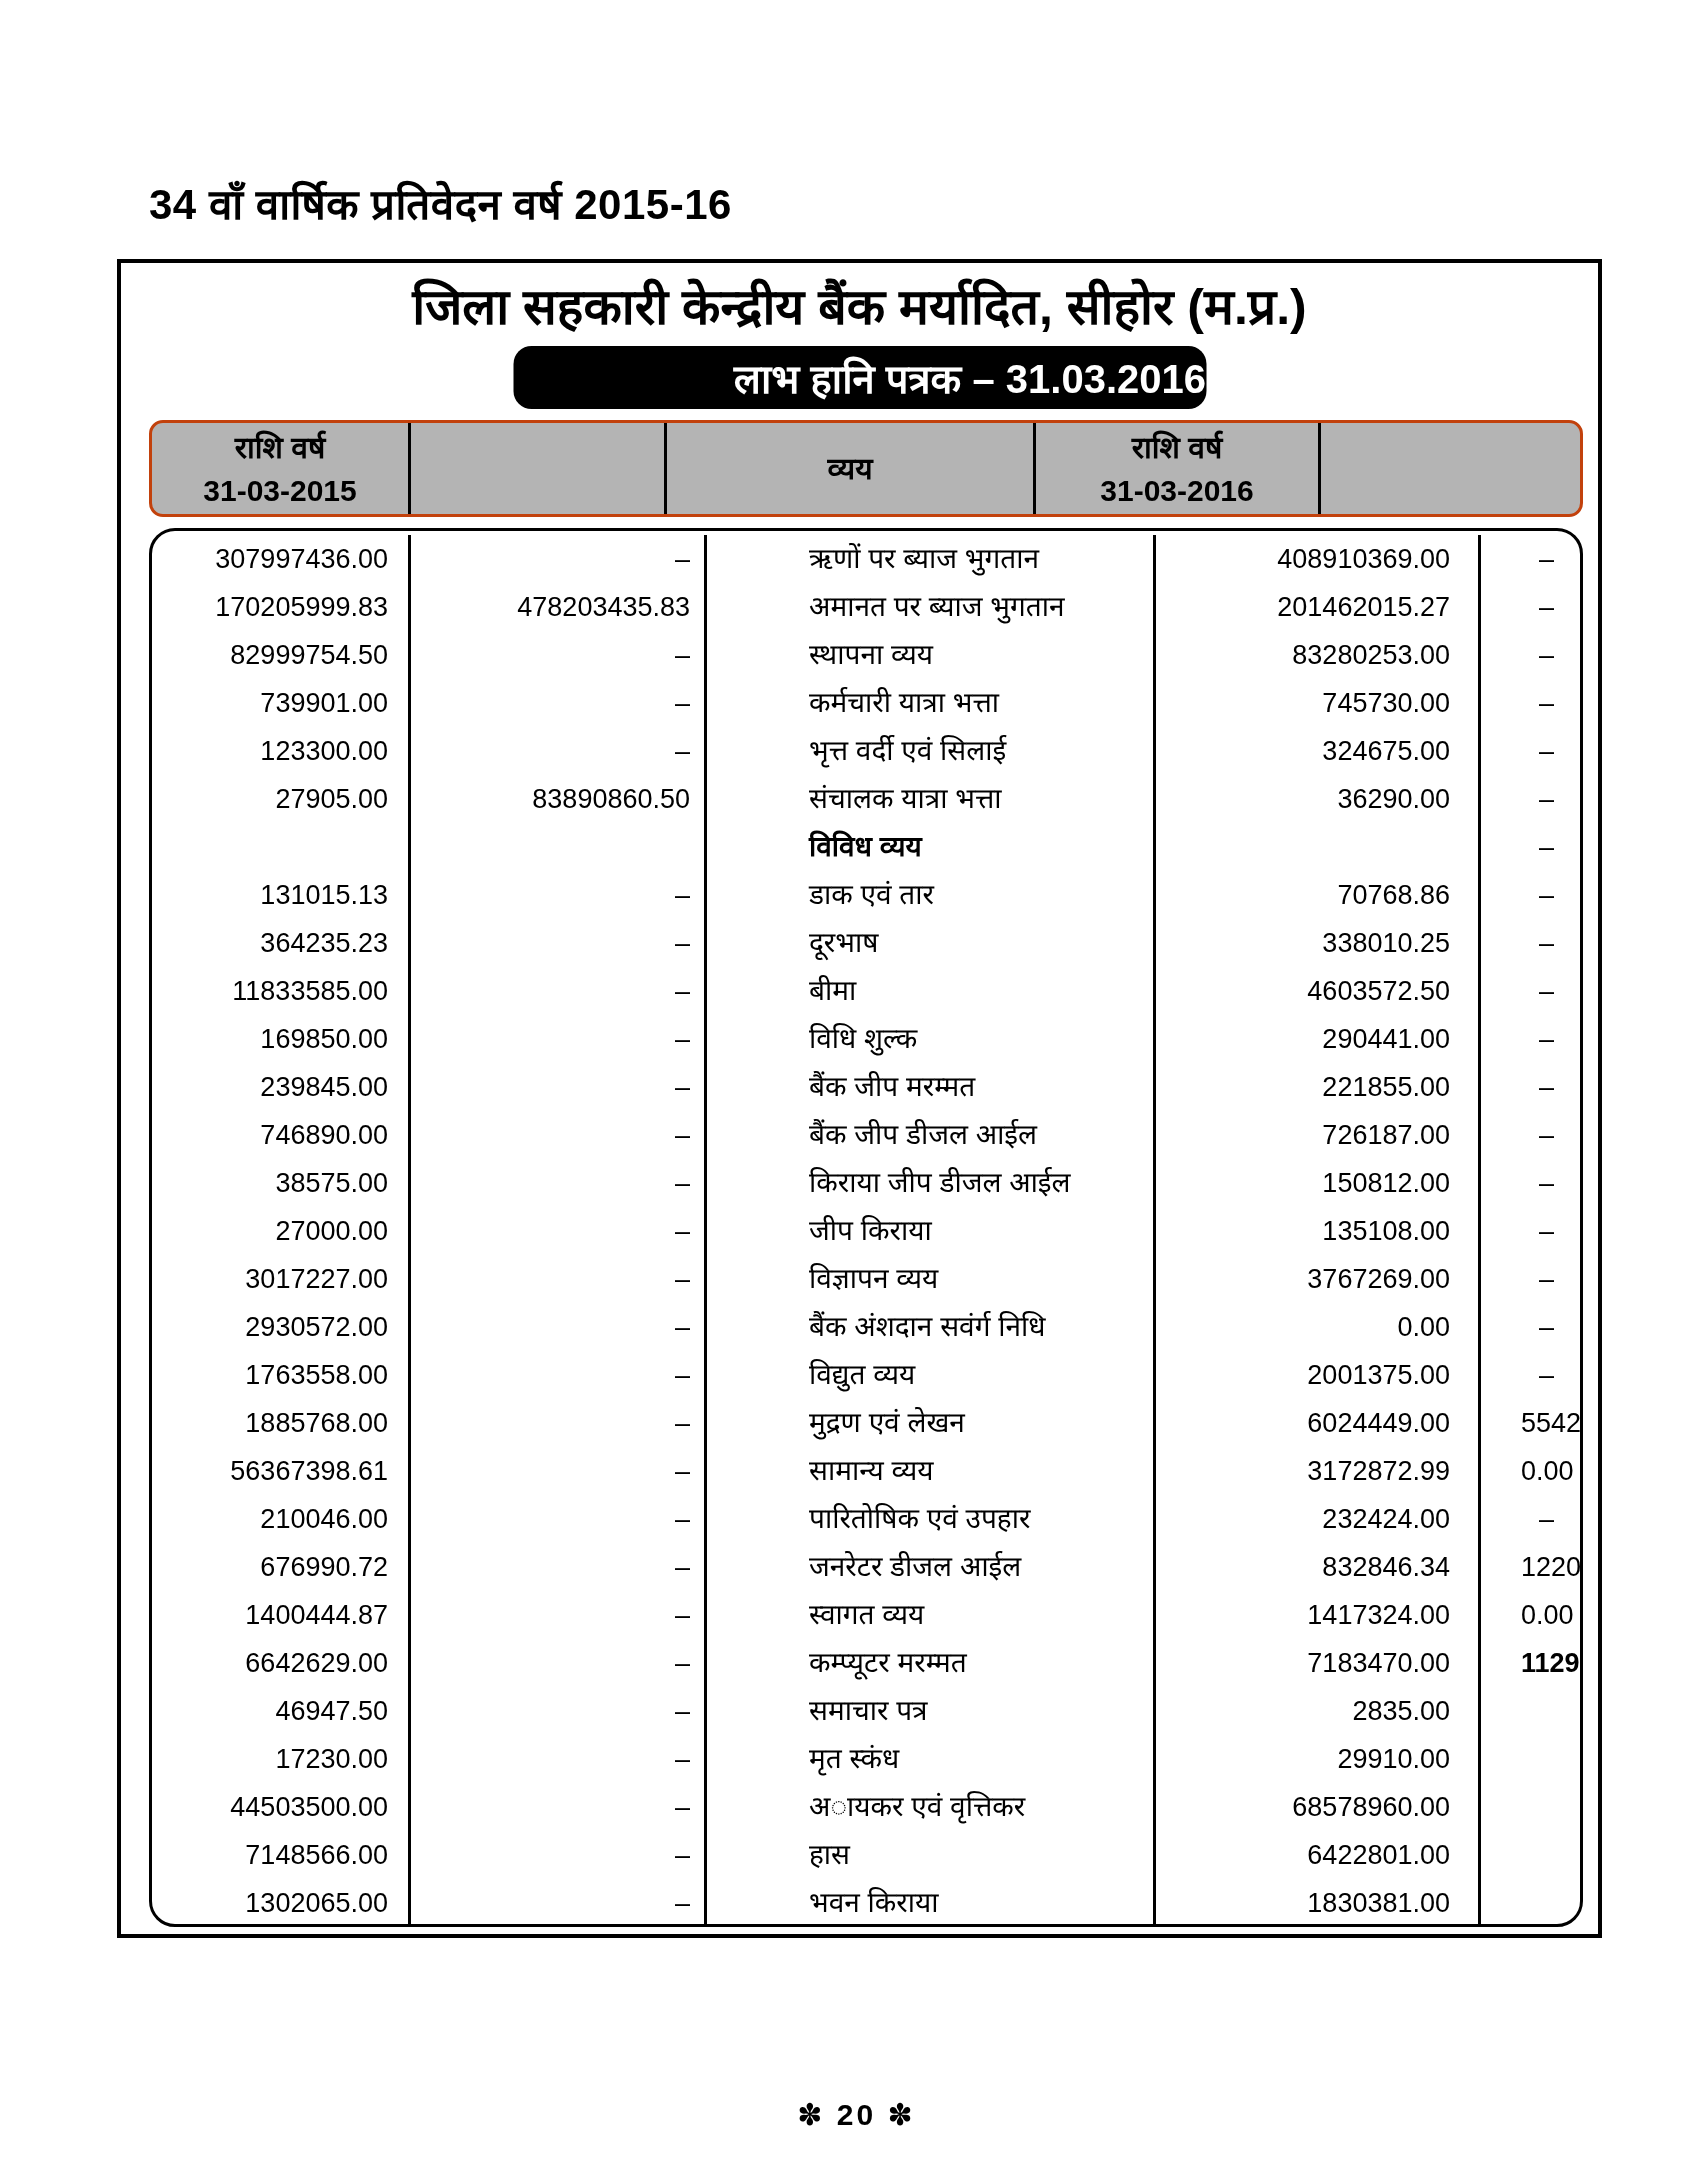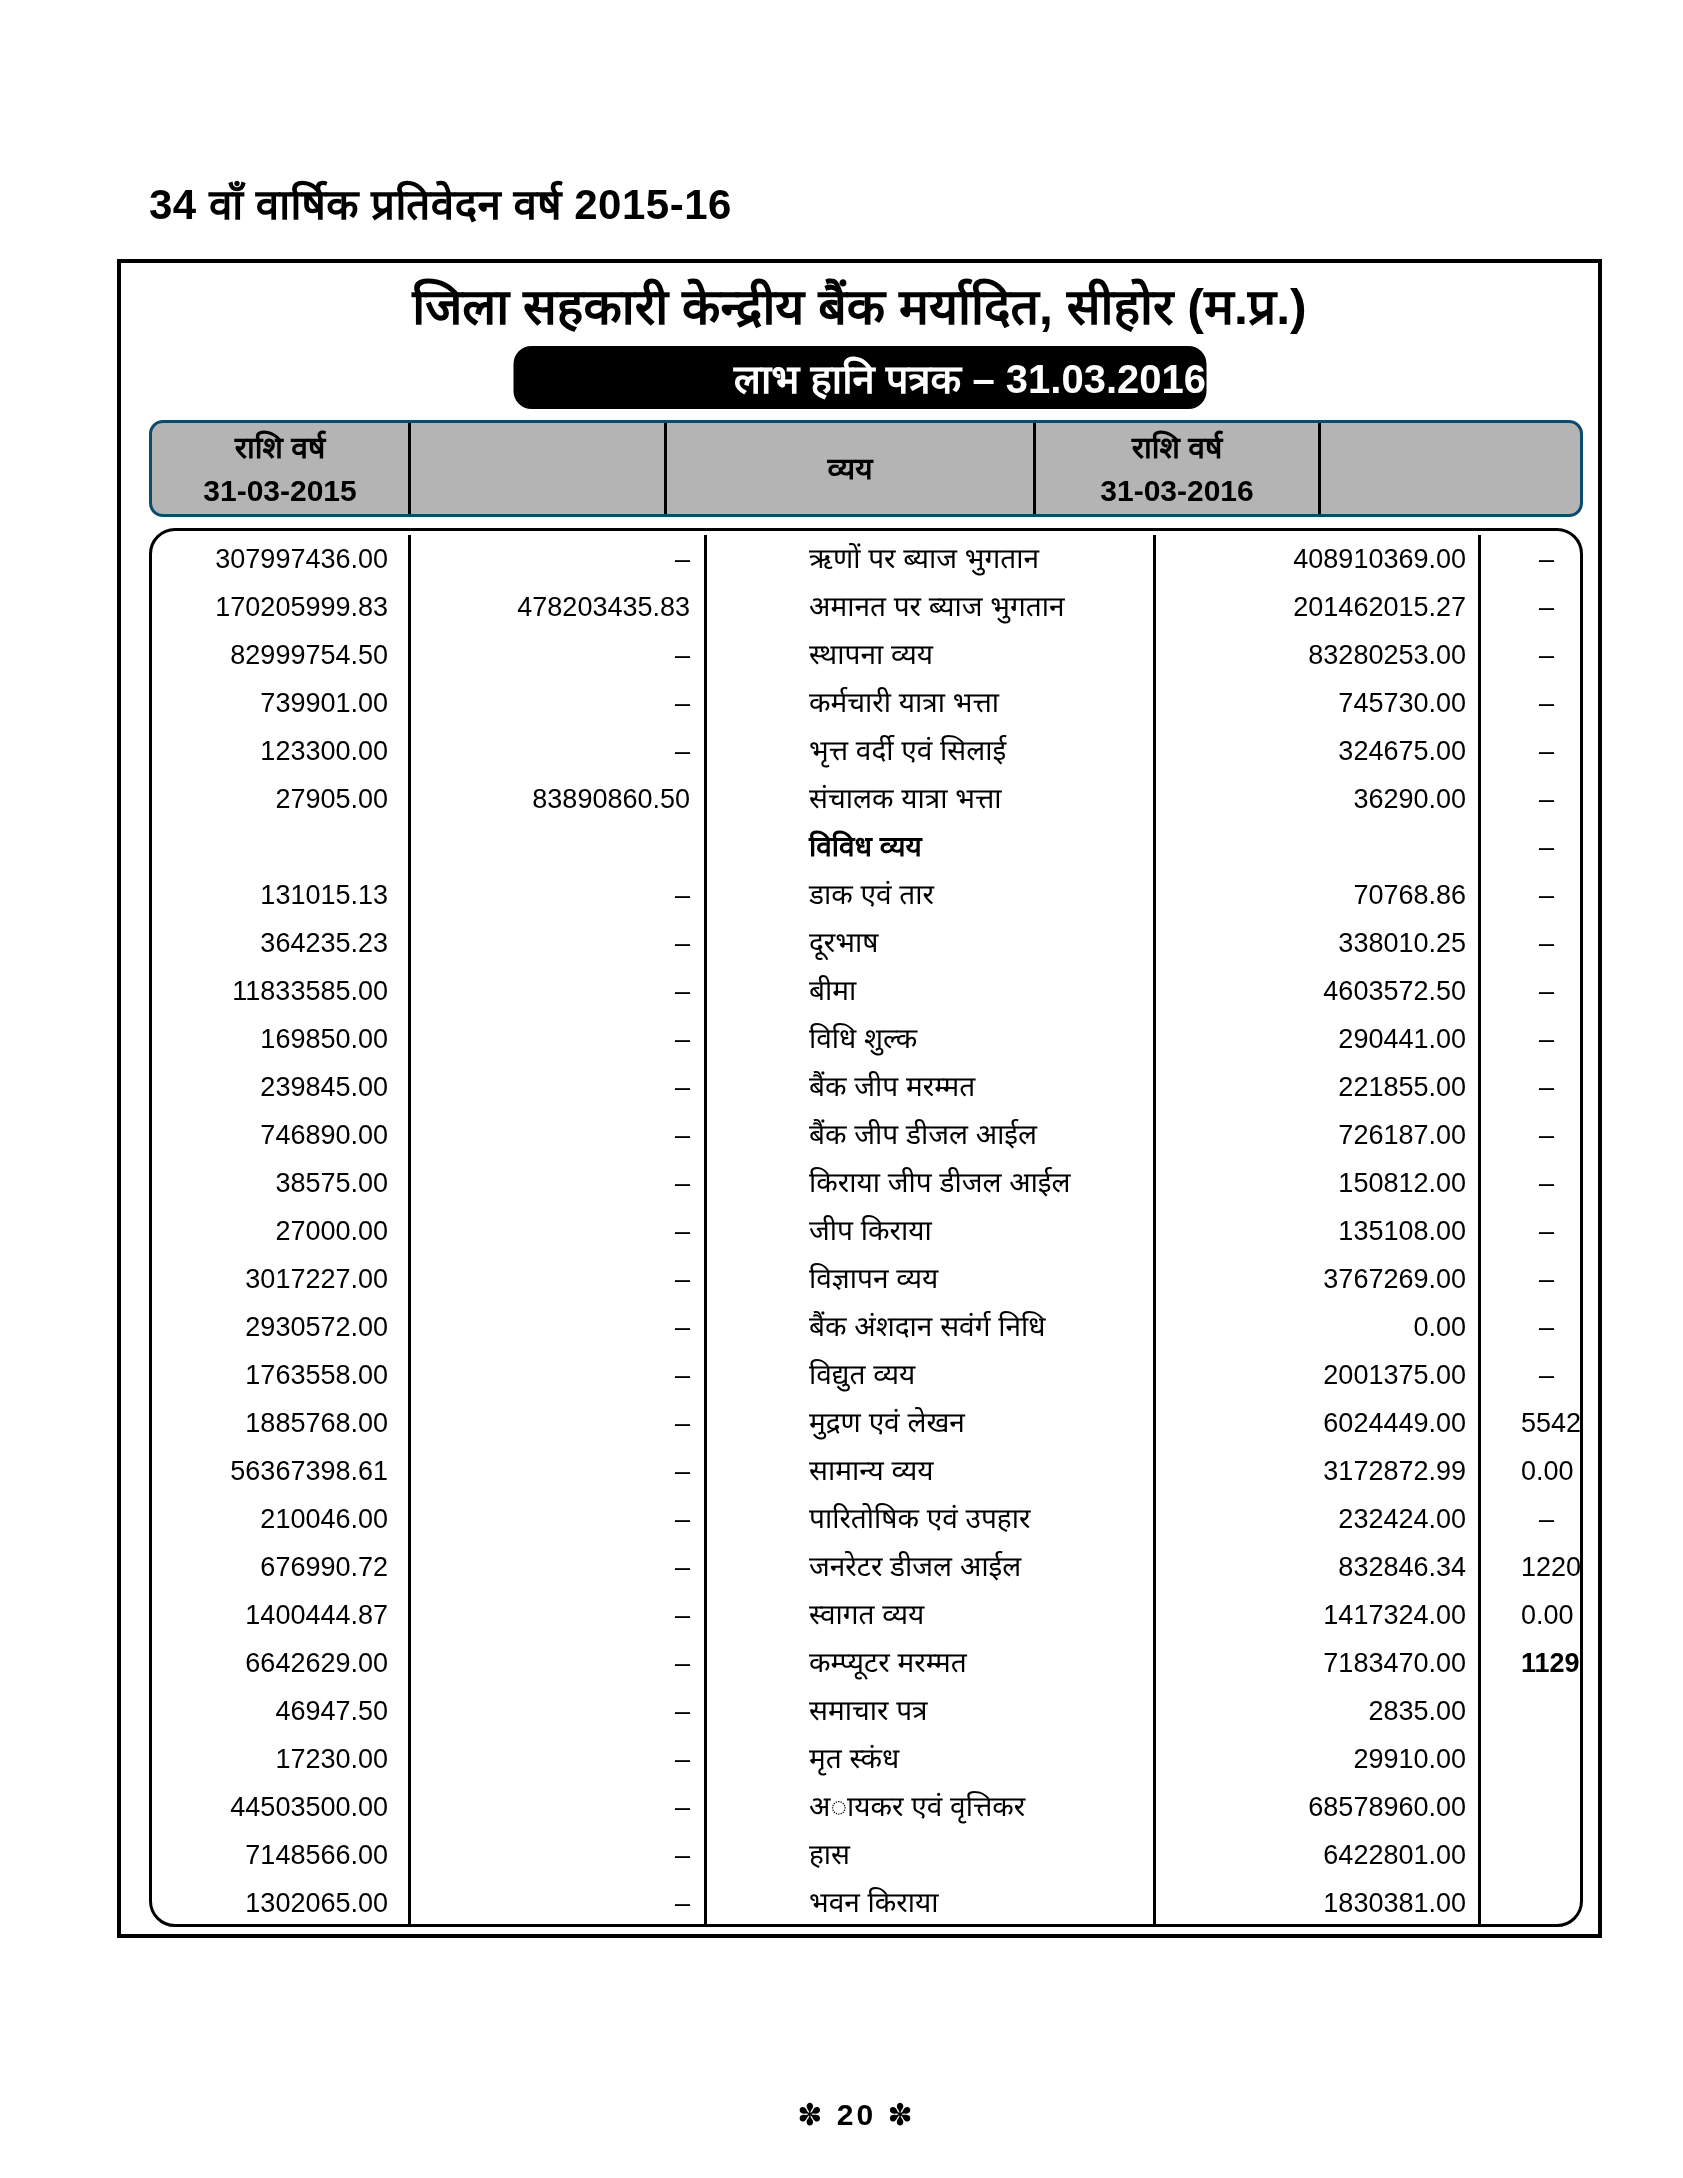--- a/index.html
+++ b/index.html
@@ -20,21 +20,21 @@
     font-size:50px;font-weight:700;white-space:nowrap;
   }
   .badge{
     position:absolute;left:50%;top:83px;transform:translateX(-50%);
     width:693px;height:63px;background:#000;border-radius:18px;
     display:flex;align-items:center;justify-content:flex-end;
   }
   .badge span{color:#fff;font-size:40px;font-weight:700;white-space:nowrap;}
   .thead{
     position:absolute;left:28px;top:157px;width:1434px;height:97px;
-    background:#b4b4b4;border:3px solid #0c4a6e;border-radius:14px;
+    background:#b4b4b4;border:3px solid #c2410c;border-radius:14px;
     box-sizing:border-box;display:flex;overflow:hidden;
   }
   .tbody{
     position:absolute;left:28px;top:265px;width:1434px;height:1399px;
     border:3px solid #000;border-radius:26px;box-sizing:border-box;
     background:#fff;overflow:hidden;display:flex;flex-direction:column;
     padding-top:4px;
   }
   .c1{flex:0 0 259px;}
   .c2{flex:0 0 256px;}
@@ -45,21 +45,21 @@
       align-items:center;justify-content:center;font-weight:700;
       font-size:30px;line-height:43px;}
   .hc.bdr,.cell.bdr{border-right:3px solid #000;}
   .trow{display:flex;height:48px;flex:0 0 48px;gap:40px;}
   .cell{box-sizing:border-box;font-size:27px;line-height:48px;
         white-space:nowrap;overflow:hidden;}
   .cell.num{text-align:right;}
   .cell.c1{padding-right:20px;}
   .cell.c2{padding-right:14px;}
   .cell.c3{text-align:left;padding-left:22px;font-size:28px;margin-left:40px;}
-  .cell.c4{padding-right:12px;}
+  .cell.c4{padding-right:28px;}
   .cell.c5{padding-right:26px;}
   .cell.b{font-weight:700;}
   .footer{
     position:absolute;left:15px;top:2097px;width:100%;text-align:center;
     font-size:30px;font-weight:700;letter-spacing:3px;
   }
 </style>
 </head>
 <body>
 

